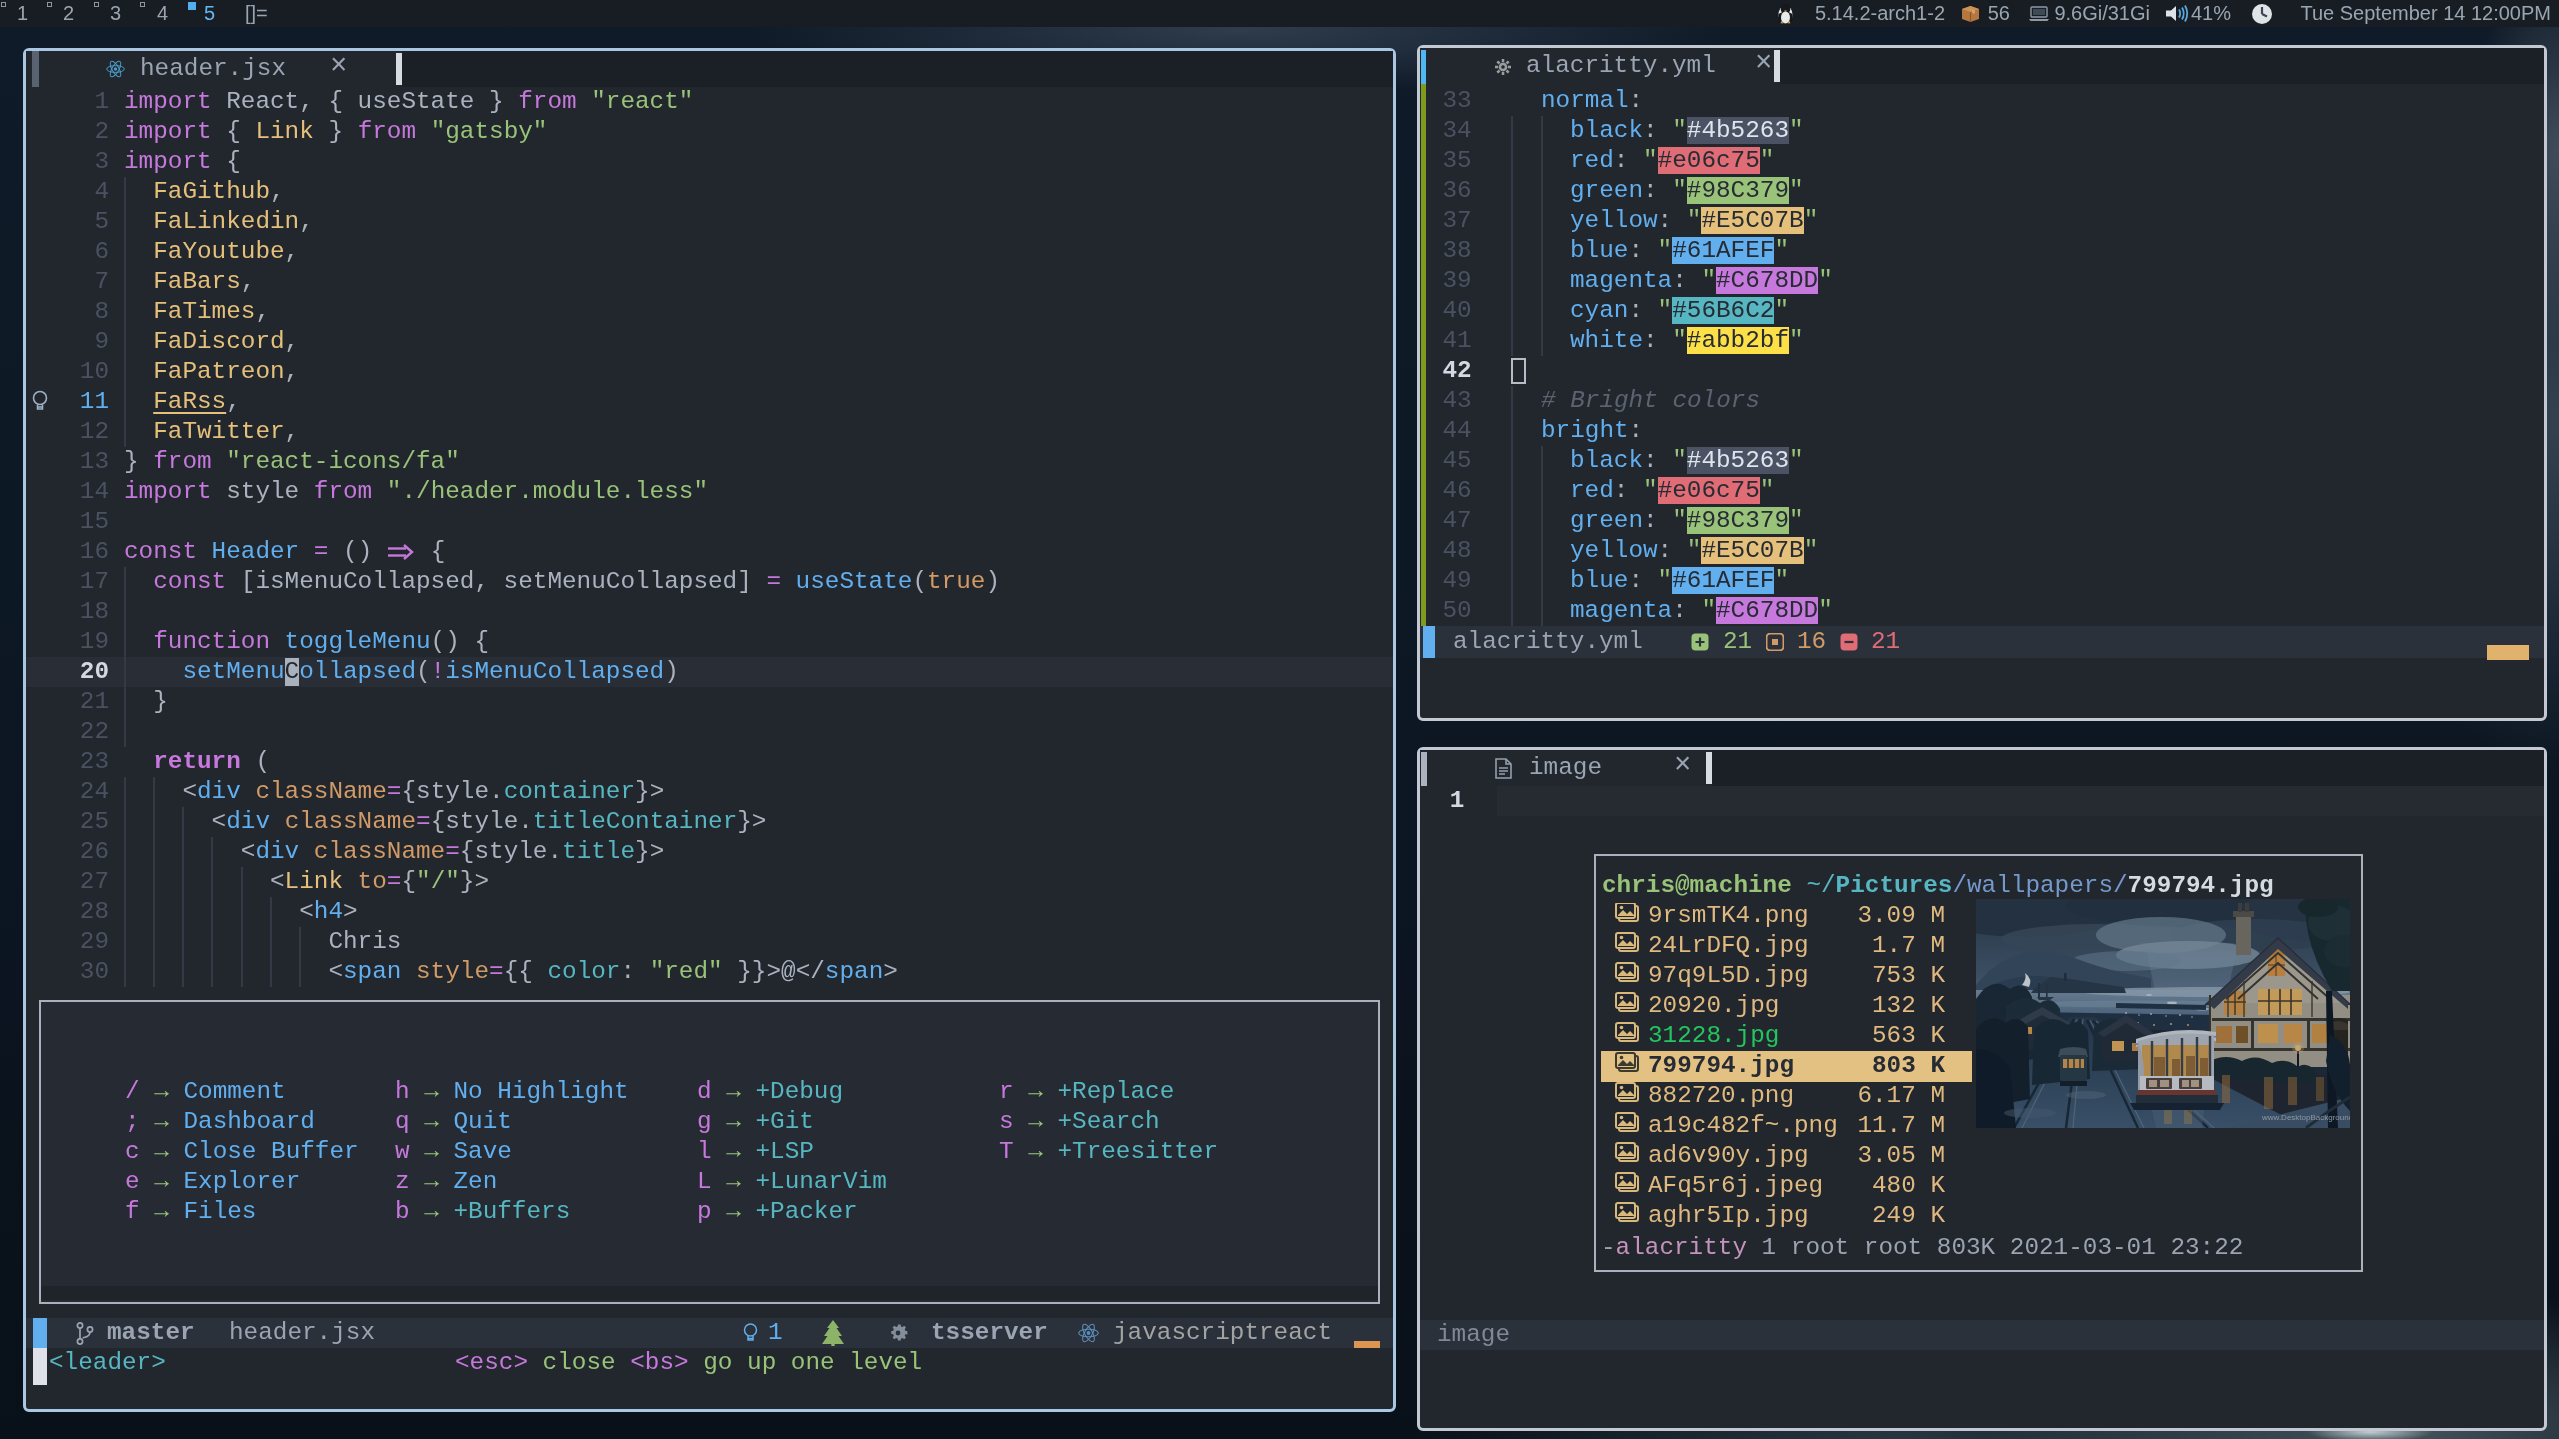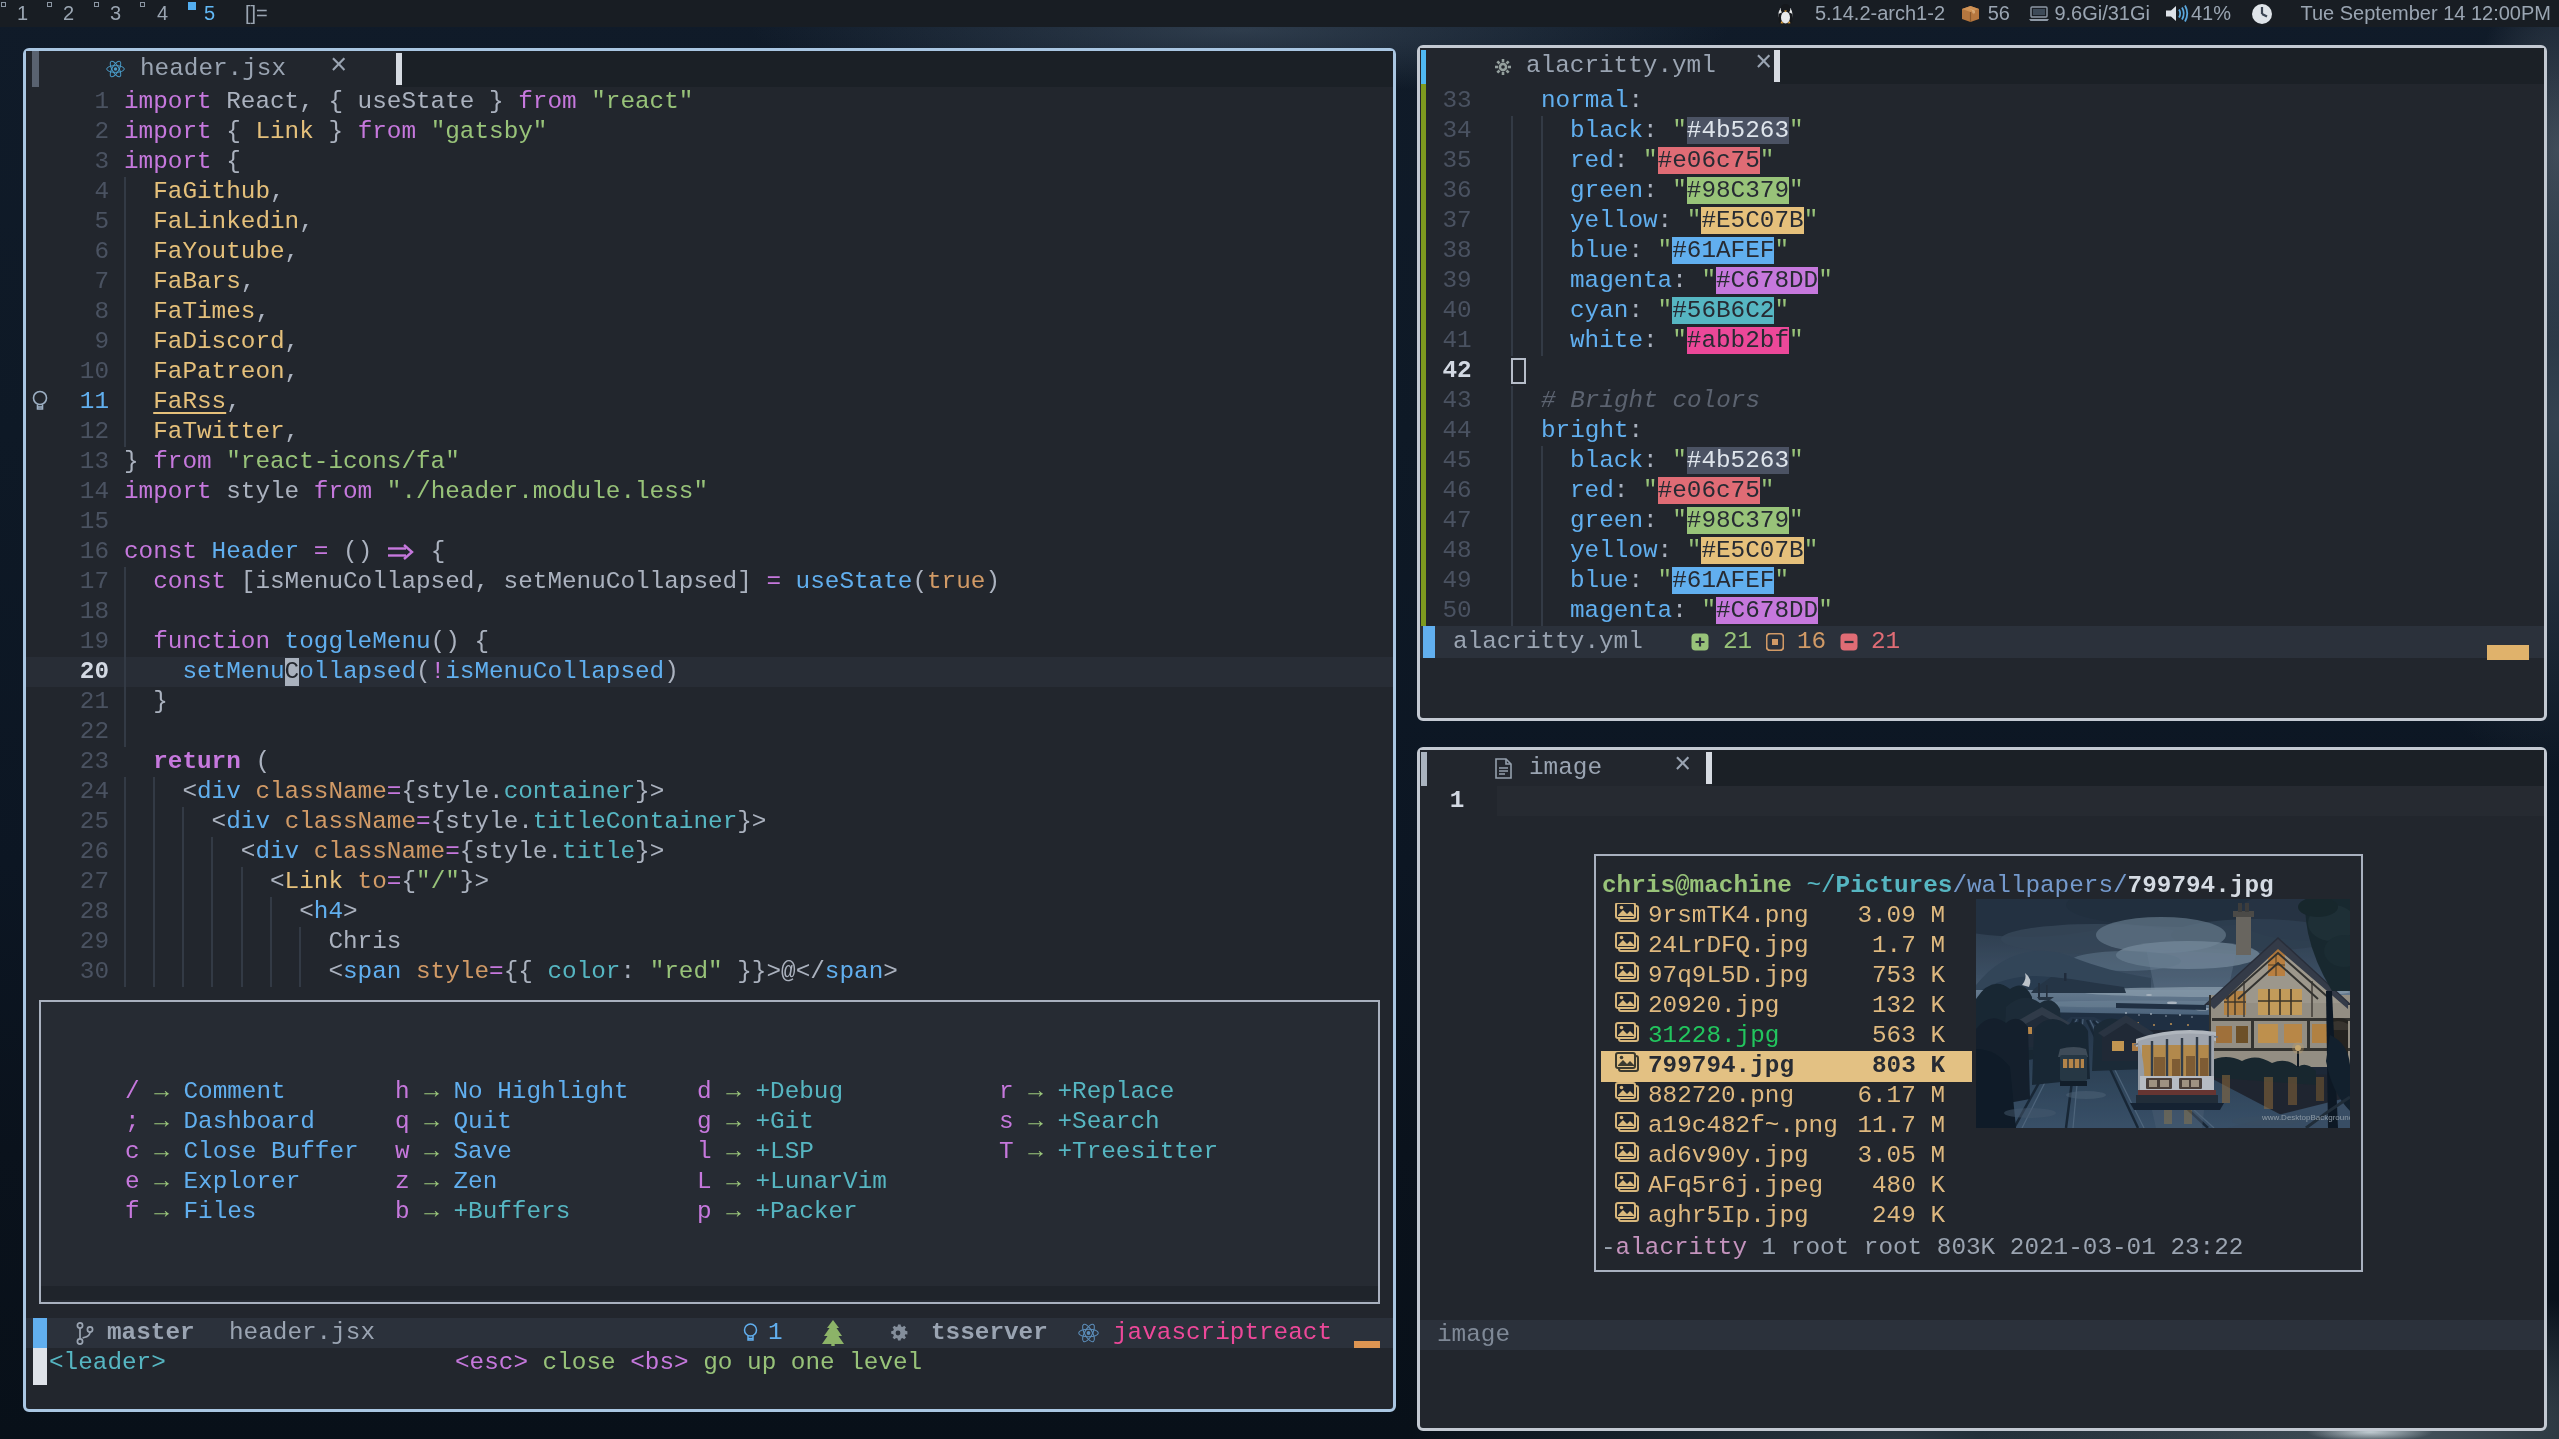--- a/index.html
+++ b/index.html
@@ -231,21 +231,21 @@
   </svg>
 <div class="t" style="left:931px;top:1318px;color:#9aa4b2;font-weight:bold">tsserver</div>
 <svg class="abs" style="left:1078px;top:1323px" width="21" height="20" viewBox="0 0 21 20">
     <g stroke="#5b8cb8" stroke-width="1.1" fill="none">
       <ellipse cx="10.5" cy="10" rx="9.8" ry="3.8"></ellipse>
       <ellipse cx="10.5" cy="10" rx="9.8" ry="3.8" transform="rotate(60 10.5 10)"></ellipse>
       <ellipse cx="10.5" cy="10" rx="9.8" ry="3.8" transform="rotate(120 10.5 10)"></ellipse>
     </g>
     <circle cx="10.5" cy="10" r="1.9" fill="#5b8cb8"></circle>
   </svg>
-<div class="t" style="left:1113px;top:1318px;color:#ec4899">javascriptreact</div>
+<div class="t" style="left:1113px;top:1318px;color:#a3a3a3">javascriptreact</div>
 <div class="abs" style="left:1354px;top:1341px;width:26px;height:7px;background:#de9552"></div>
 
 <div class="abs" style="left:33px;top:1348px;width:14px;height:37px;background:#dfe3e9"></div>
 <div class="t" style="left:49px;top:1348px"><span class="c">&lt;leader&gt;</span></div>
 <div class="t" style="left:455px;top:1348px"><span class="p">&lt;esc&gt;</span> <span class="g">close</span> <span class="p">&lt;bs&gt;</span> <span class="g">go up one level</span></div>
 
 <div class="win" id="wt"></div>
 <div class="abs" style="left:1420px;top:48px;width:1124px;height:36px;background:#22262d"></div>
 <div class="abs" style="left:1780px;top:48px;width:764px;height:36px;background:#1b2026"></div>
 <div class="abs" style="left:1421px;top:50px;width:5px;height:34px;background:#4fb8f2"></div>
@@ -292,21 +292,21 @@
 <div class="guide" style="left:1541px;top:116px;height:240px"></div>
 <div class="guide" style="left:1541px;top:446px;height:180px"></div>
 <div class="t" style="left:1541px;top:86px"><span class="b">normal</span>:</div>
 <div class="t" style="left:1570px;top:116px"><span class="b">black</span>: <span class="g">"</span><span style="background:#4b5263;color:#dfe5ec">#4b5263</span><span class="g">"</span></div>
 <div class="t" style="left:1570px;top:146px"><span class="b">red</span>: <span class="g">"</span><span style="background:#e06c75;color:#272b33">#e06c75</span><span class="g">"</span></div>
 <div class="t" style="left:1570px;top:176px"><span class="b">green</span>: <span class="g">"</span><span style="background:#98c379;color:#272b33">#98C379</span><span class="g">"</span></div>
 <div class="t" style="left:1570px;top:206px"><span class="b">yellow</span>: <span class="g">"</span><span style="background:#e5c07b;color:#272b33">#E5C07B</span><span class="g">"</span></div>
 <div class="t" style="left:1570px;top:236px"><span class="b">blue</span>: <span class="g">"</span><span style="background:#61afef;color:#272b33">#61AFEF</span><span class="g">"</span></div>
 <div class="t" style="left:1570px;top:266px"><span class="b">magenta</span>: <span class="g">"</span><span style="background:#c678dd;color:#272b33">#C678DD</span><span class="g">"</span></div>
 <div class="t" style="left:1570px;top:296px"><span class="b">cyan</span>: <span class="g">"</span><span style="background:#56b6c2;color:#272b33">#56B6C2</span><span class="g">"</span></div>
-<div class="t" style="left:1570px;top:326px"><span class="b">white</span>: <span class="g">"</span><span style="background:#ec4899;color:#272b33">#abb2bf</span><span class="g">"</span></div>
+<div class="t" style="left:1570px;top:326px"><span class="b">white</span>: <span class="g">"</span><span style="background:#fde047;color:#272b33">#abb2bf</span><span class="g">"</span></div>
 <div class="abs" style="left:1511px;top:358px;width:15px;height:26px;border:2px solid #b6bdc9"></div>
 <div class="t" style="left:1541px;top:386px"><span class="gy" style="font-style:italic"># Bright colors</span></div>
 <div class="t" style="left:1541px;top:416px"><span class="b">bright</span>:</div>
 <div class="t" style="left:1570px;top:446px"><span class="b">black</span>: <span class="g">"</span><span style="background:#4b5263;color:#dfe5ec">#4b5263</span><span class="g">"</span></div>
 <div class="t" style="left:1570px;top:476px"><span class="b">red</span>: <span class="g">"</span><span style="background:#e06c75;color:#272b33">#e06c75</span><span class="g">"</span></div>
 <div class="t" style="left:1570px;top:506px"><span class="b">green</span>: <span class="g">"</span><span style="background:#98c379;color:#272b33">#98C379</span><span class="g">"</span></div>
 <div class="t" style="left:1570px;top:536px"><span class="b">yellow</span>: <span class="g">"</span><span style="background:#e5c07b;color:#272b33">#E5C07B</span><span class="g">"</span></div>
 <div class="t" style="left:1570px;top:566px"><span class="b">blue</span>: <span class="g">"</span><span style="background:#61afef;color:#272b33">#61AFEF</span><span class="g">"</span></div>
 <div class="t" style="left:1570px;top:596px"><span class="b">magenta</span>: <span class="g">"</span><span style="background:#c678dd;color:#272b33">#C678DD</span><span class="g">"</span></div>
 <div class="abs" style="left:1420px;top:626px;width:1124px;height:32px;background:#2b313b"></div>

